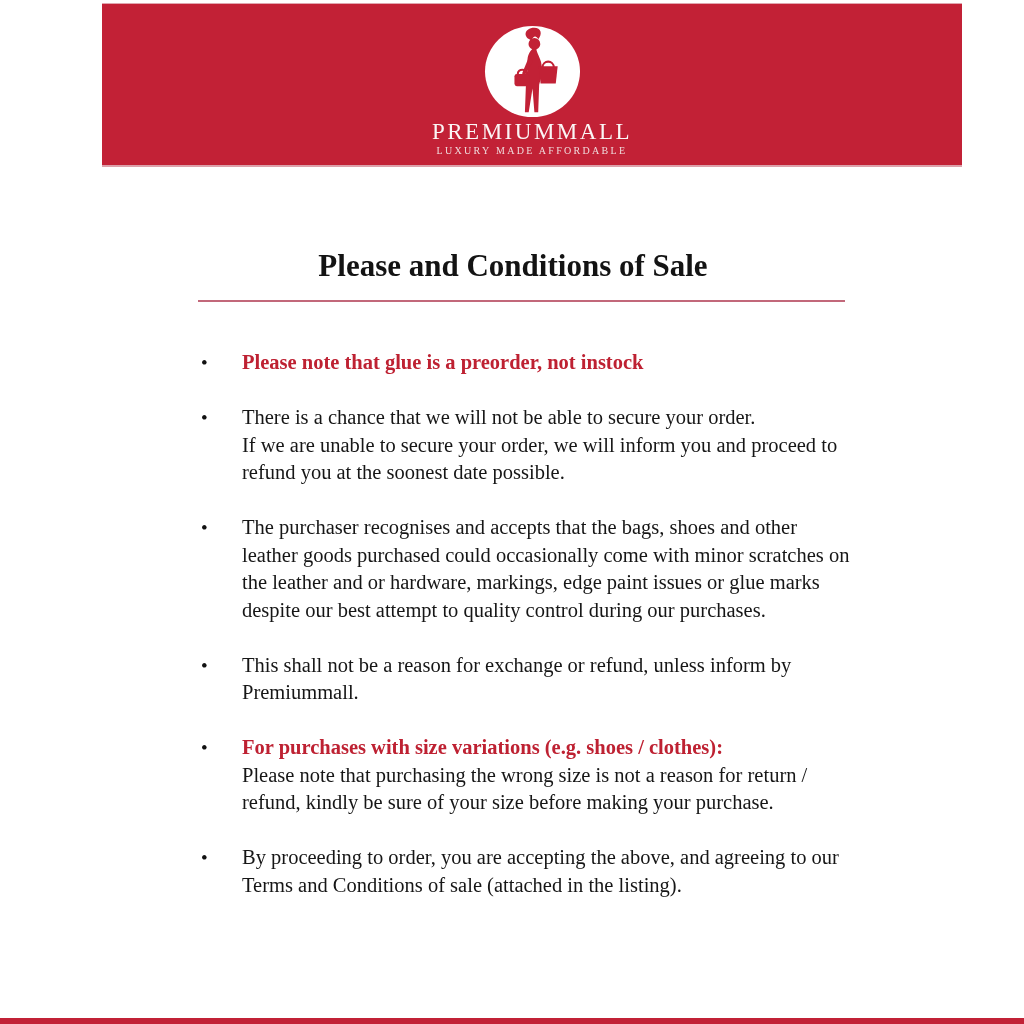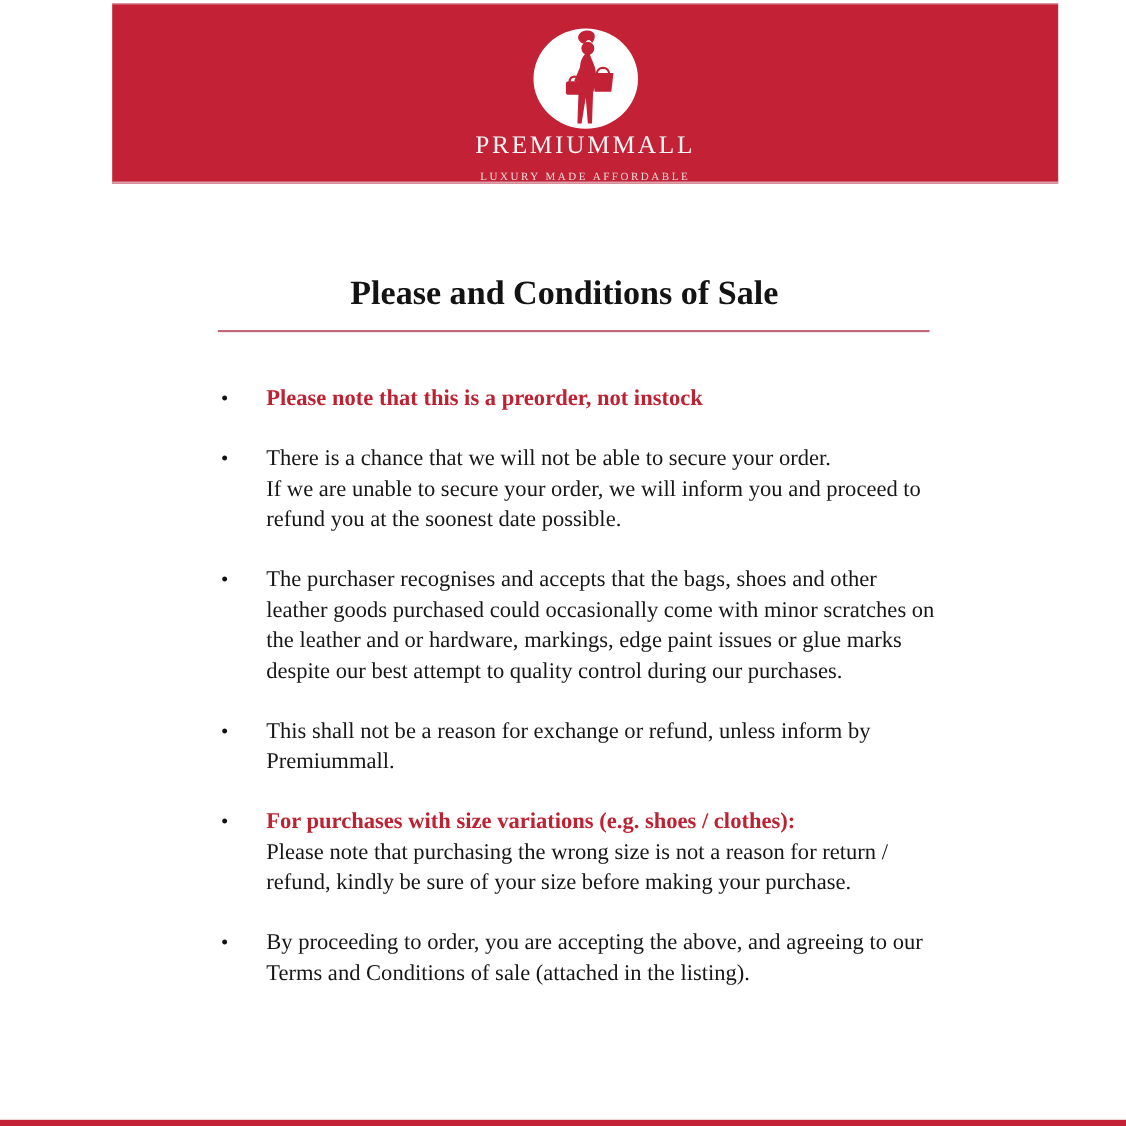--- a/index.html
+++ b/index.html
@@ -25,21 +25,21 @@
   .logo-wrap{width:99px;height:95px;flex:none;}
   .brand-name{
     margin-top:1px;
     color:#FBF6F6;
     font-size:23px;
     letter-spacing:2.5px;
     line-height:24px;
     white-space:nowrap;
   }
   .brand-tagline{
-    margin-top:12px;
+    margin-top:1px;
     color:#EFDBDC;
     font-size:10px;
     letter-spacing:2.3px;
     line-height:11px;
     white-space:nowrap;
   }
   
   .doc{
     position:absolute;
     left:198px;top:247px;
@@ -137,21 +137,21 @@
     <div class="brand-tagline">LUXURY MADE AFFORDABLE</div>
   </div>
 
   <div class="doc">
     <div class="title">Please and Conditions of Sale</div>
     <div class="rule"></div>
     <div class="terms-list">
   <div class="term-item">
     <span class="dot">•</span>
     <span class="item-text">
-      <span class="item-highlight">Please note that this is a preorder, not instock</span>
+      <span class="item-highlight">Please note that glue is a preorder, not instock</span>
 
     </span>
   </div>
 
   <div class="term-item">
     <span class="dot">•</span>
     <span class="item-text">
 
       <span class="item-body">There is a chance that we will not be able to secure your order.
 If we are unable to secure your order, we will inform you and proceed to

